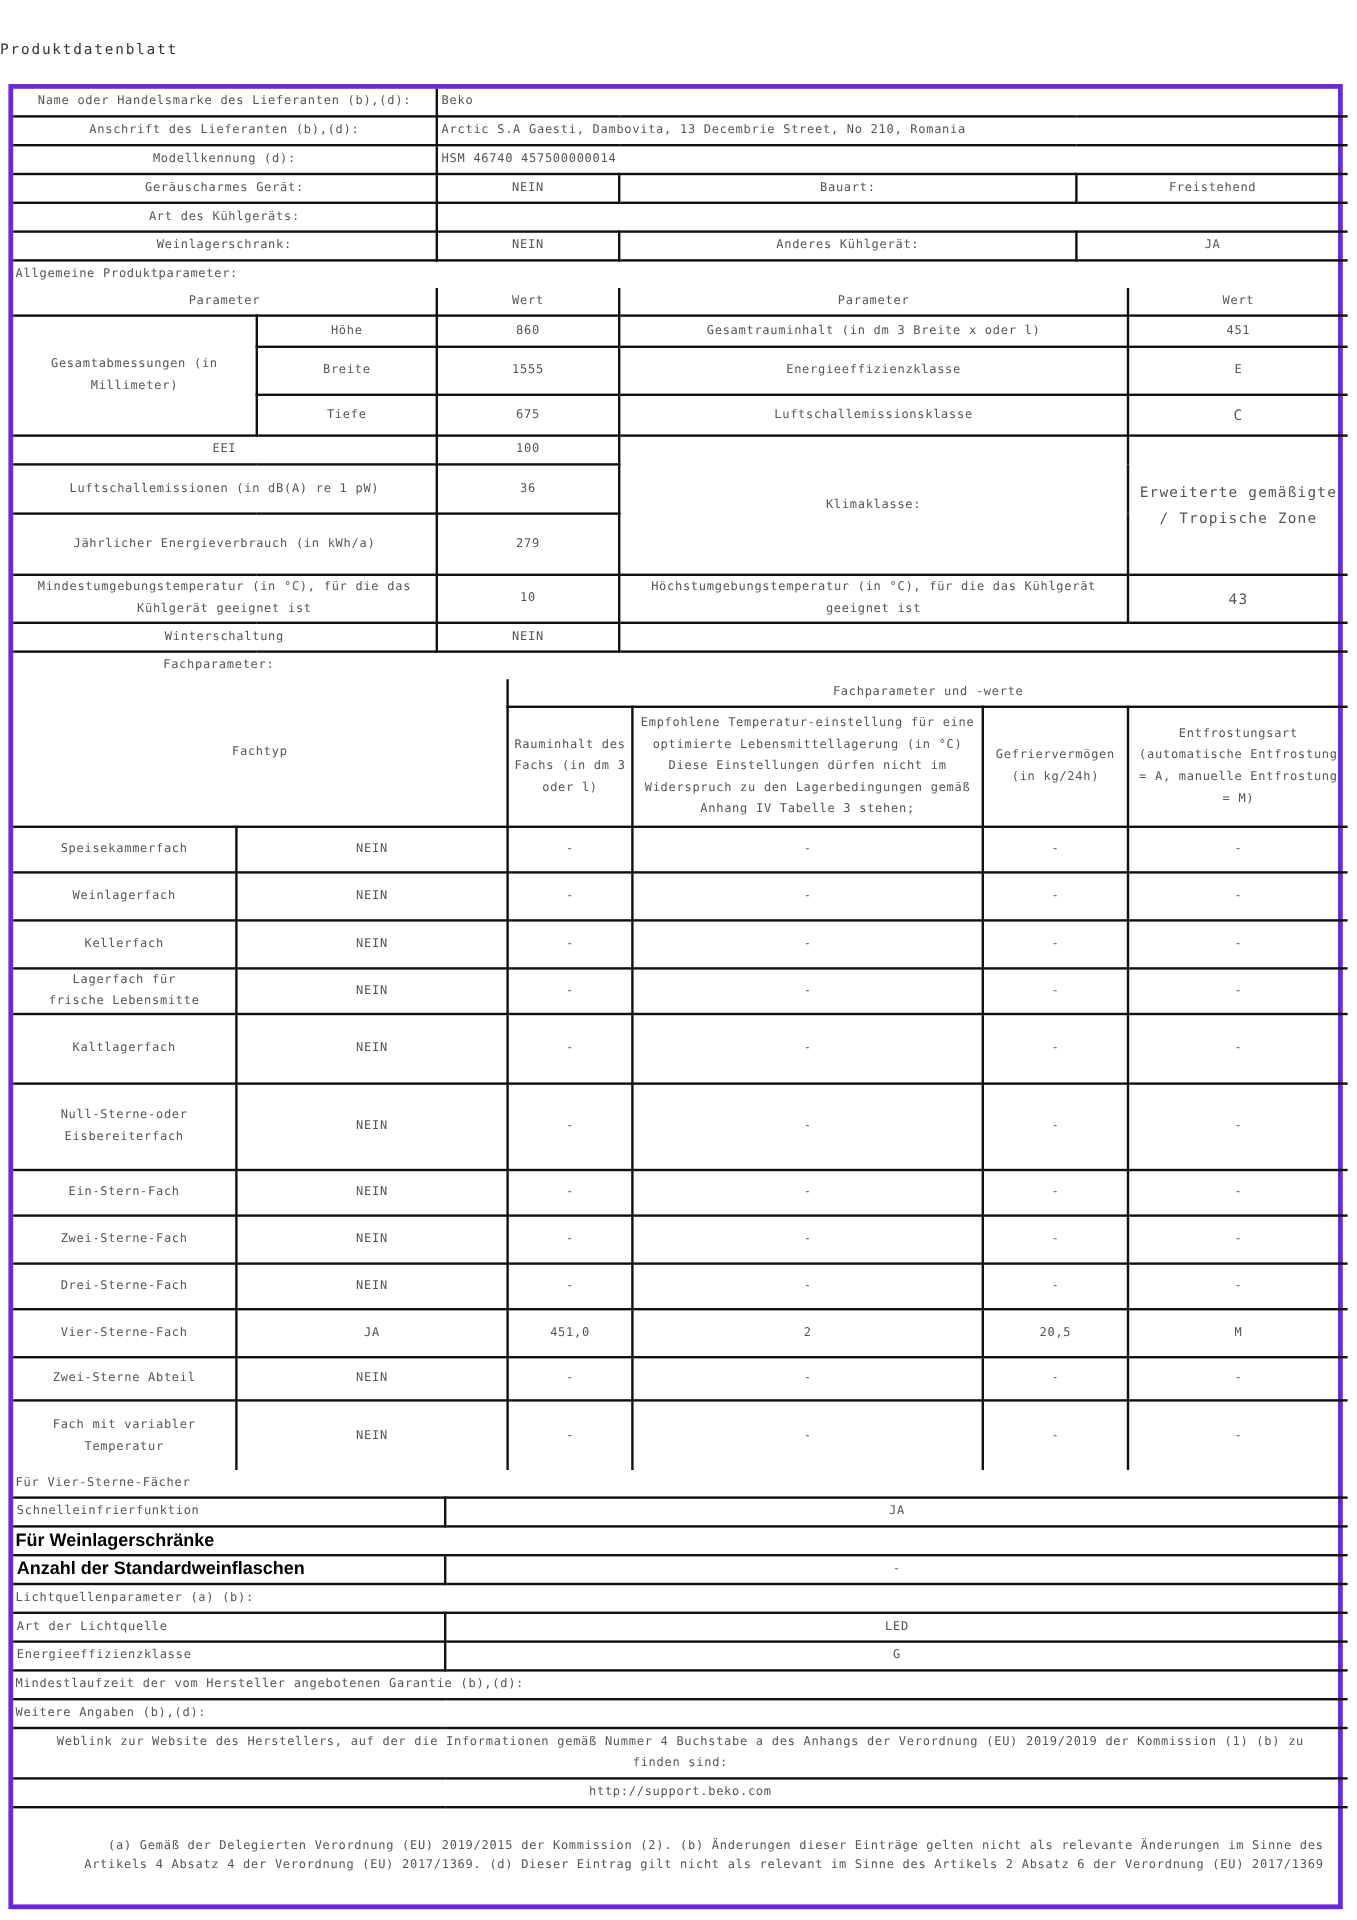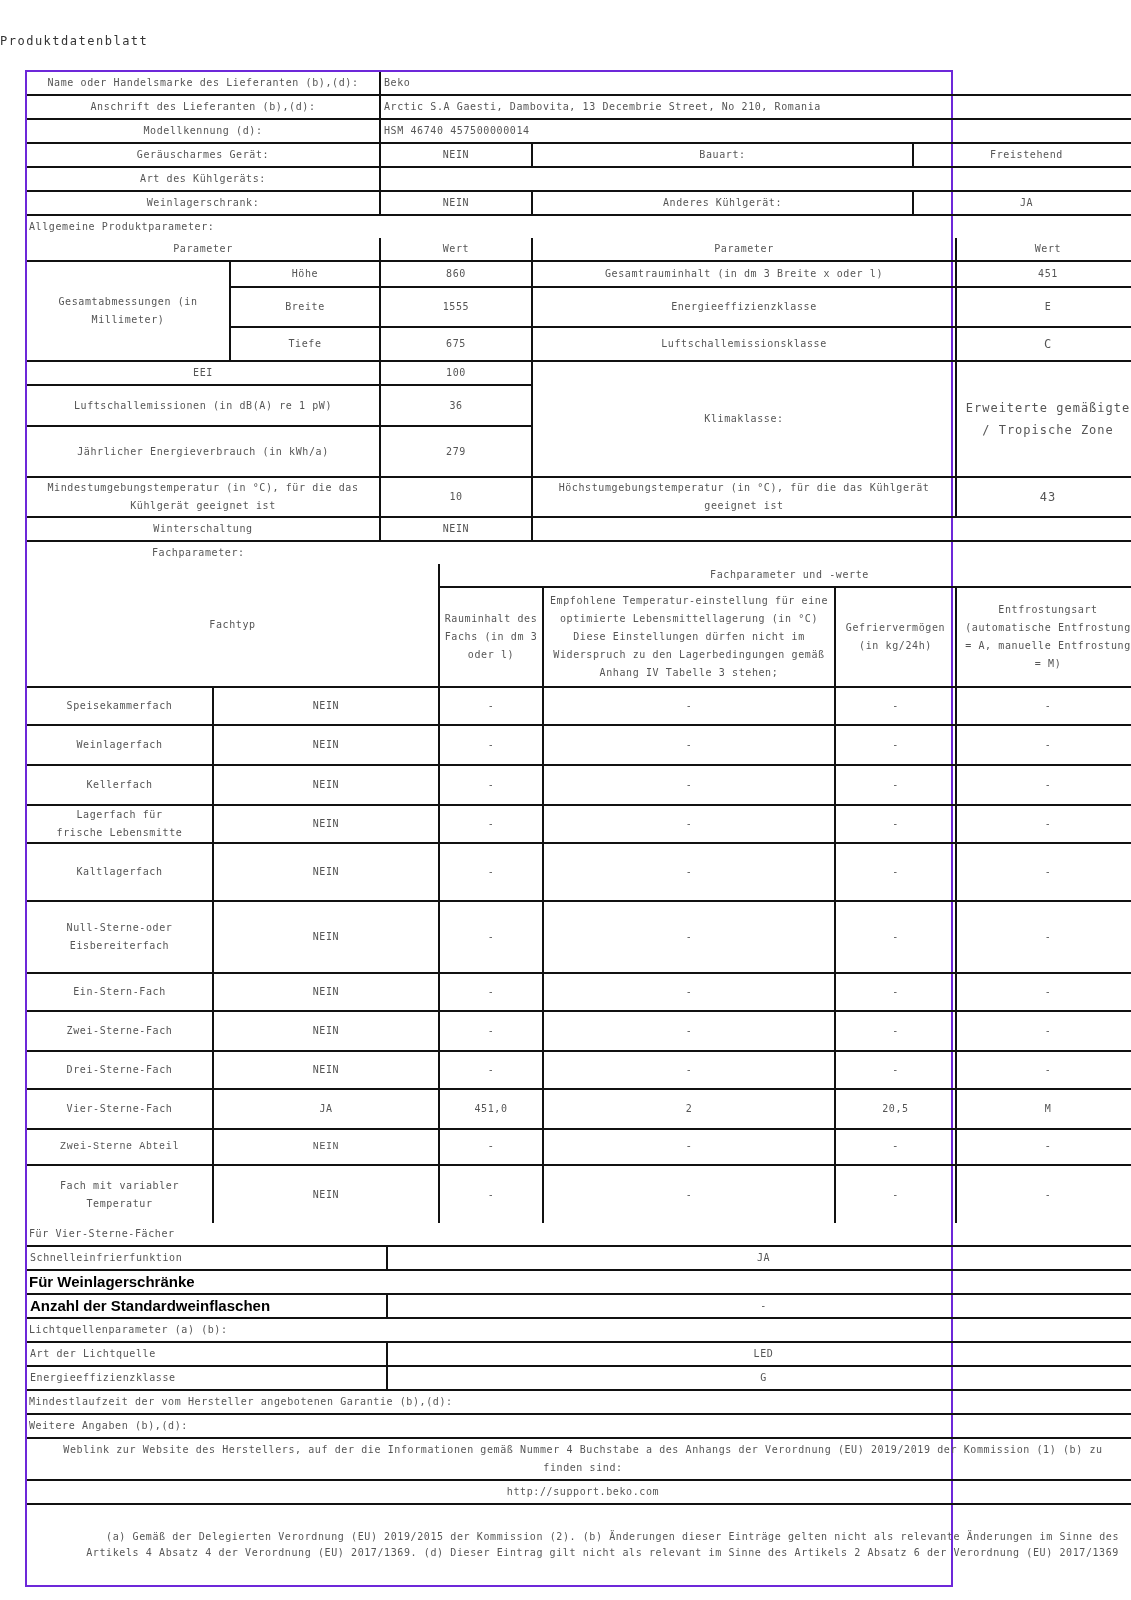--- a/index.html
+++ b/index.html
@@ -1,18 +1,18 @@
 <!DOCTYPE html>
 <html><head>
 <meta charset="utf-8">
 <style>
   html, body { margin: 0; padding: 0; background: #ffffff; }
   body { width: 1131px; height: 1600px; position: relative; font-family: "DejaVu Sans Mono", monospace; color: #444; }
   .title { position: absolute; top: 34px; left: 0; width: 1131px; font-size: 12px; letter-spacing: 1.5px; color: #333; }
-  .frame { position: absolute; left: 25px; top: 70px; width: 928px; border: 2px solid #6d28d9; box-sizing: border-box; }
+  .frame { position: absolute; left: 7px; top: 70px; width: 1112px; border: 4px solid #6d28d9; box-sizing: border-box; }
   table { border-collapse: collapse; width: 100%; table-layout: fixed; }
   td { border: 2px solid #111; font-size: 10px; letter-spacing: 0.6px; text-align: center; vertical-align: middle; padding: 2px 3px; line-height: 18px; color: #555; }
   td.l { text-align: left; }
   td.section { text-align: left; border-left: none; border-right: none; padding-left: 2px; }
   td.bold { font-family: "Liberation Sans", sans-serif; font-weight: bold; font-size: 15px; color: #000; letter-spacing: 0; text-align: left; }
   td.big { font-size: 12px; letter-spacing: 1px; }
   td.foot { font-size: 10px; line-height: 16px; padding: 24px 20px; text-align: right; }
   .frame > table { border-style: hidden; }
 </style>
 </head>
@@ -224,21 +224,21 @@
           <td>-</td>
         </tr>
         <tr style="height: 40px;">
           <td style="padding: 0px 24px;">Vier-Sterne-Fach</td>
           <td>JA</td>
           <td>451,0</td>
           <td>2</td>
           <td>20,5</td>
           <td>M</td>
         </tr>
-        <tr style="height: 36px; font-family: Liberation Mono, monospace;">
+        <tr style="height: 36px;">
           <td style="padding: 0px 24px;">Zwei-Sterne Abteil</td>
           <td>NEIN</td>
           <td>-</td>
           <td>-</td>
           <td>-</td>
           <td>-</td>
         </tr>
         <tr style="height: 58px;">
           <td style="padding: 0px 24px;">Fach mit variabler Temperatur</td>
           <td>NEIN</td>

